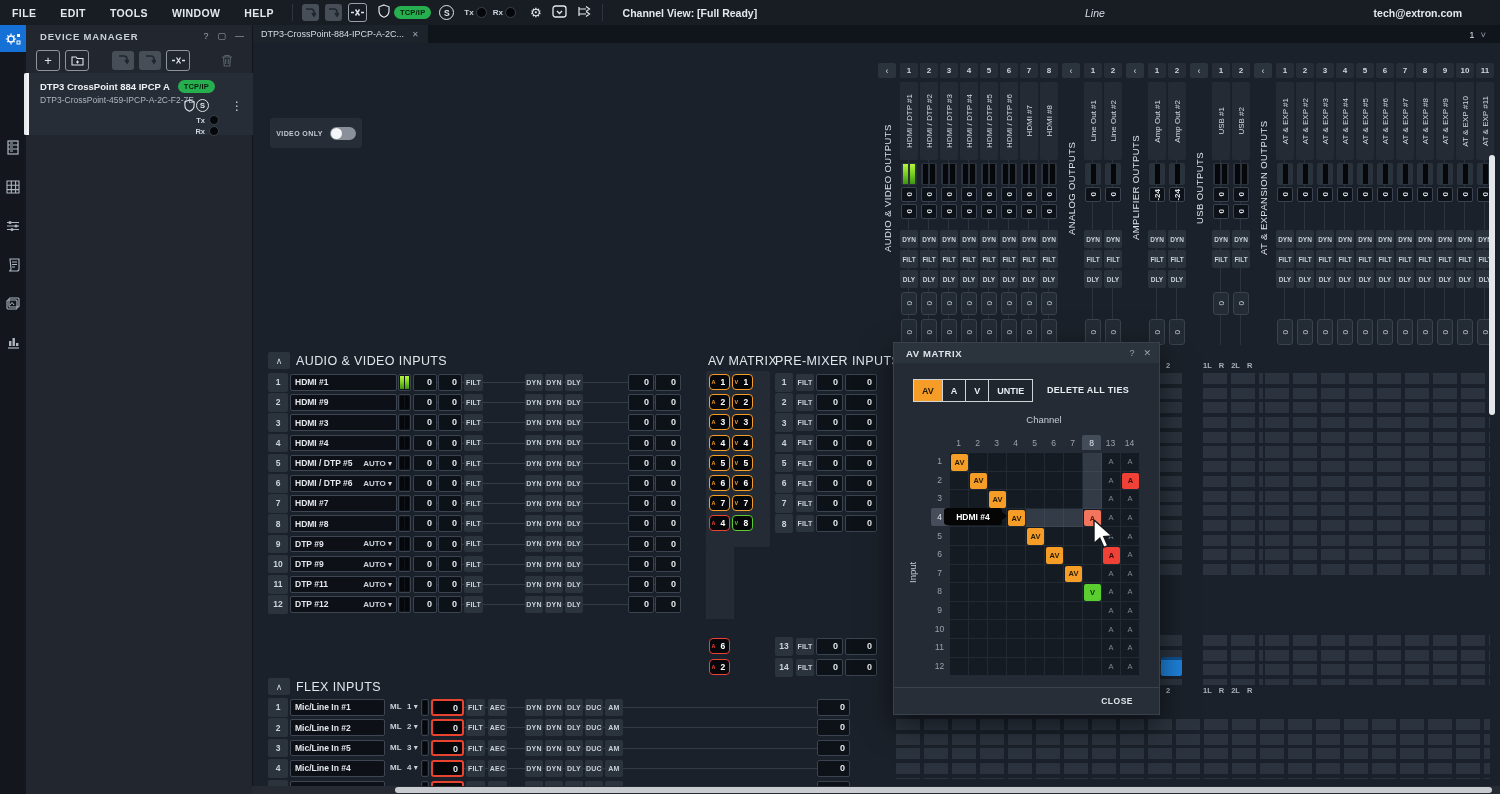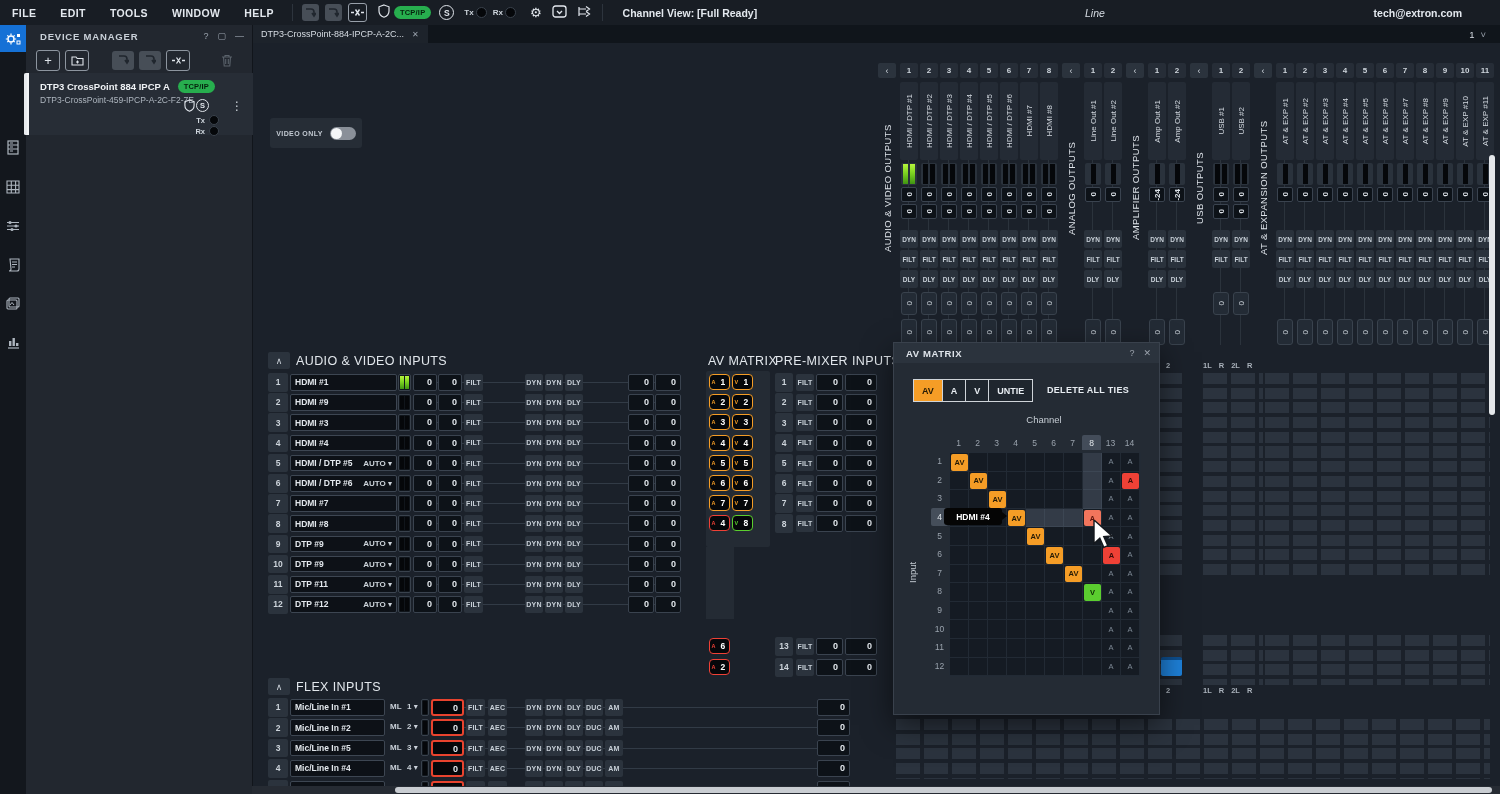--- a/index.html
+++ b/index.html
@@ -1707,20 +1707,23 @@
           <div class="tie" style="left: 58px; top: 56.8px; background: rgb(245, 157, 38); color: rgb(36, 26, 6);">AV</div>
           <div class="tie" style="left: 77px; top: 75.4px; background: rgb(245, 157, 38); color: rgb(36, 26, 6);">AV</div>
           <div class="tie" style="left: 96px; top: 94px; background: rgb(245, 157, 38); color: rgb(36, 26, 6);">AV</div>
           <div class="tie" style="left: 115px; top: 112.6px; background: rgb(245, 157, 38); color: rgb(36, 26, 6);">AV</div>
           <div class="tie" style="left: 134px; top: 131.2px; background: rgb(91, 206, 47); color: rgb(13, 42, 4);">V</div>
           <div class="tie" style="left: 134px; top: 56.8px; background: rgb(242, 117, 92); color: rgb(92, 21, 12);">A</div>
           <div class="tie" style="left: 153px; top: 94px; background: rgb(239, 65, 54); color: rgb(58, 12, 8);">A</div>
           <div class="tie" style="left: 172px; top: 19.6px; background: rgb(239, 65, 54); color: rgb(58, 12, 8);">A</div>
         </div>
       <div id="tooltip">HDMI #4</div>
+      <div id="dlg-footer">
+        <span id="close-btn">CLOSE</span>
+      </div>
     </div>
 
     <div id="cursor">
       <svg width="22" height="30" viewBox="0 0 11 15">
         <path d="M1 0 L1 11.8 L3.9 9.1 L5.9 13.7 L7.9 12.8 L5.9 8.3 L10 8 Z" fill="#ffffff" stroke="#14181d" stroke-width="0.7"></path>
       </svg>
     </div>
 
     <div id="hscroll-track">
       <div id="hscroll-thumb"></div>

